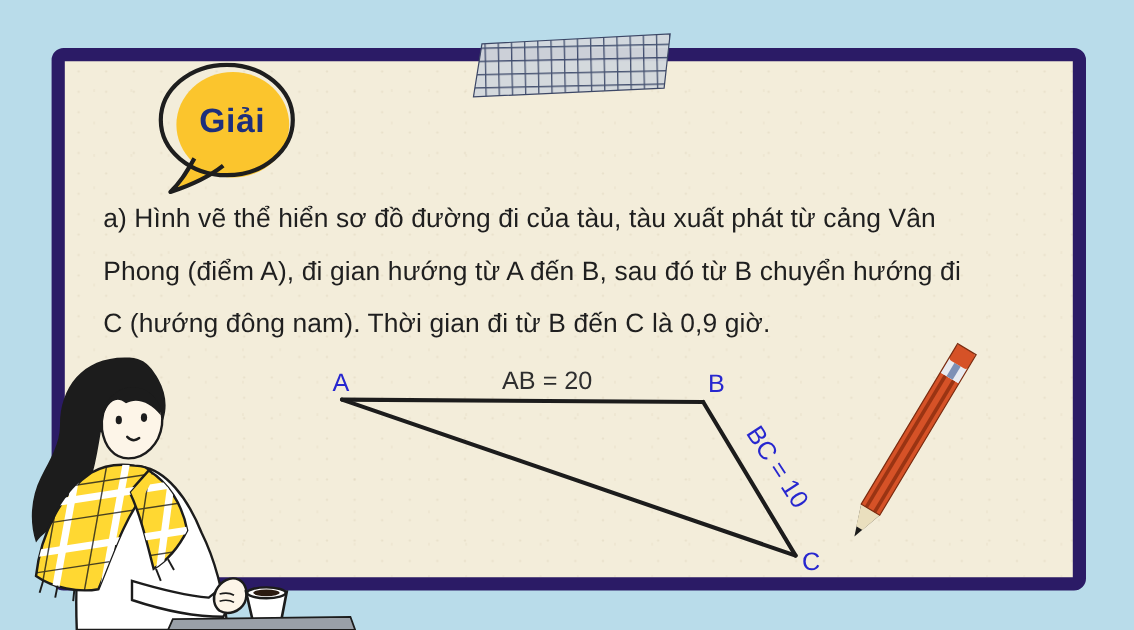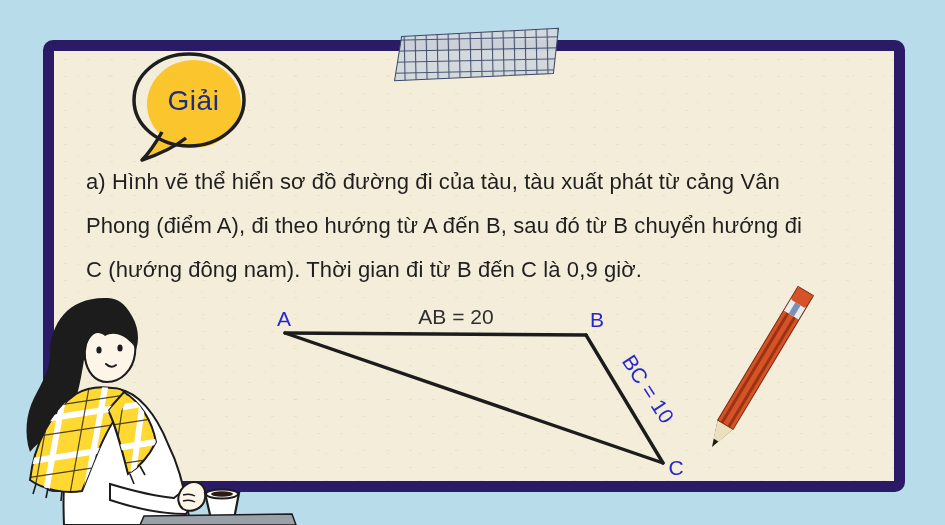--- a/index.html
+++ b/index.html
@@ -28,21 +28,21 @@
   .tape{
     position:absolute;left:393px;top:27px;width:168px;height:54px;
     z-index:3;transform:rotate(-1.2deg);
   }
   .bubble-wrap{
     position:absolute;left:130px;top:52px;width:130px;height:122px;z-index:3;
   }
   .bubble-label{
     position:absolute;left:16px;top:33px;width:95px;
     text-align:center;
-    font-size:28px;font-weight:normal;color:#1d2f7c;
+    font-size:28px;font-weight:bold;color:#1d2f7c;
     letter-spacing:.5px;
   }
   .solution-text{
     position:absolute;left:86px;top:160px;width:800px;
     font-size:22px;line-height:44px;color:#1f1f1f;
     z-index:3;letter-spacing:.1px;
   }
   .triangle-svg{position:absolute;left:258px;top:293px;z-index:3;}
   .pencil-svg{position:absolute;left:688px;top:275px;z-index:3;}
   .girl-svg{position:absolute;left:6px;top:292px;z-index:6;}
@@ -69,21 +69,21 @@
     <svg width="130" height="122" viewBox="0 0 130 122">
       <ellipse cx="64" cy="52" rx="47" ry="44" fill="#fbc52d"></ellipse>
       <path d="M32,80 C24,94 20,100 12,108 C30,102 46,94 56,86" fill="#fbc52d" stroke="#1e1e1e" stroke-width="3.5" stroke-linejoin="round"></path>
       <ellipse cx="59" cy="48" rx="55" ry="46" fill="none" stroke="#1e1e1e" stroke-width="3.5"></ellipse>
     </svg>
     <div class="bubble-label">Giải</div>
   </div>
 
   <div class="solution-text">
     <div>a) Hình vẽ thể hiển sơ đồ đường đi của tàu, tàu xuất phát từ cảng Vân</div>
-    <div>Phong (điểm A), đi theo hướng từ A đến B, sau đó từ B chuyển hướng đi</div>
+    <div>Phong (điểm A), đi gian hướng từ A đến B, sau đó từ B chuyển hướng đi</div>
     <div>C (hướng đông nam). Thời gian đi từ B đến C là 0,9 giờ.</div>
   </div>
 
   <svg class="triangle-svg" width="470" height="200" viewBox="0 0 470 200">
     <g stroke="#1c1c1c" stroke-width="3.4" stroke-linecap="round">
       <line x1="27" y1="40" x2="328" y2="42"></line>
       <line x1="328" y1="42" x2="405" y2="170"></line>
       <line x1="27" y1="40" x2="405" y2="170"></line>
     </g>
     <text x="26" y="33" text-anchor="middle" font-size="21" fill="#2727cf">A</text>

